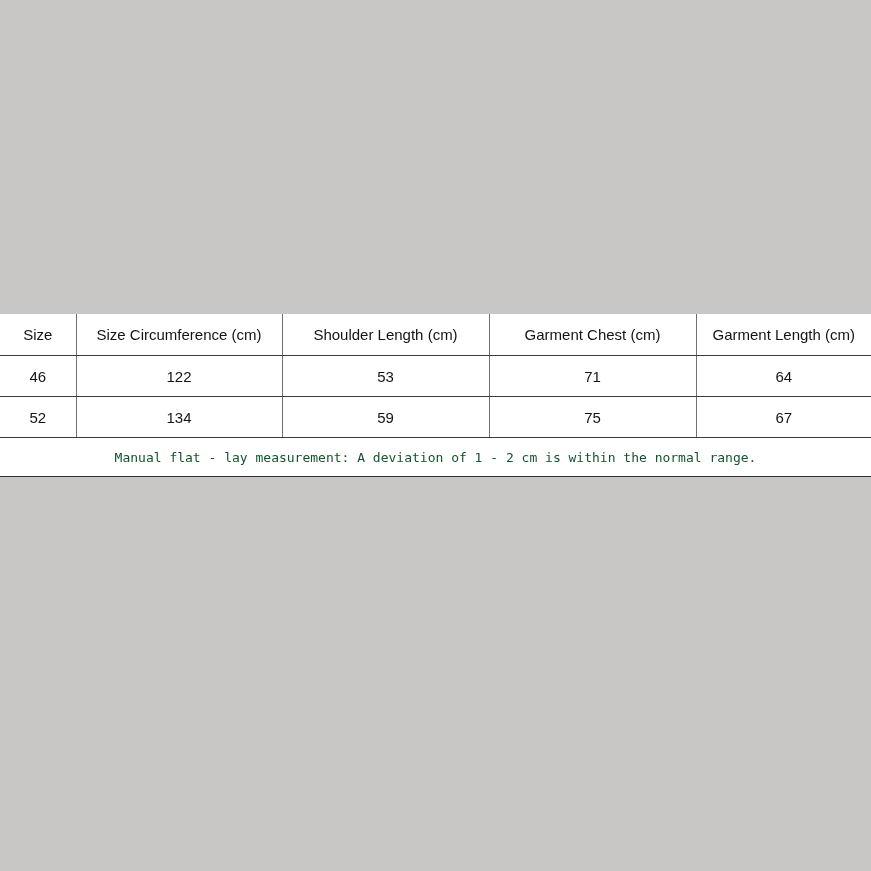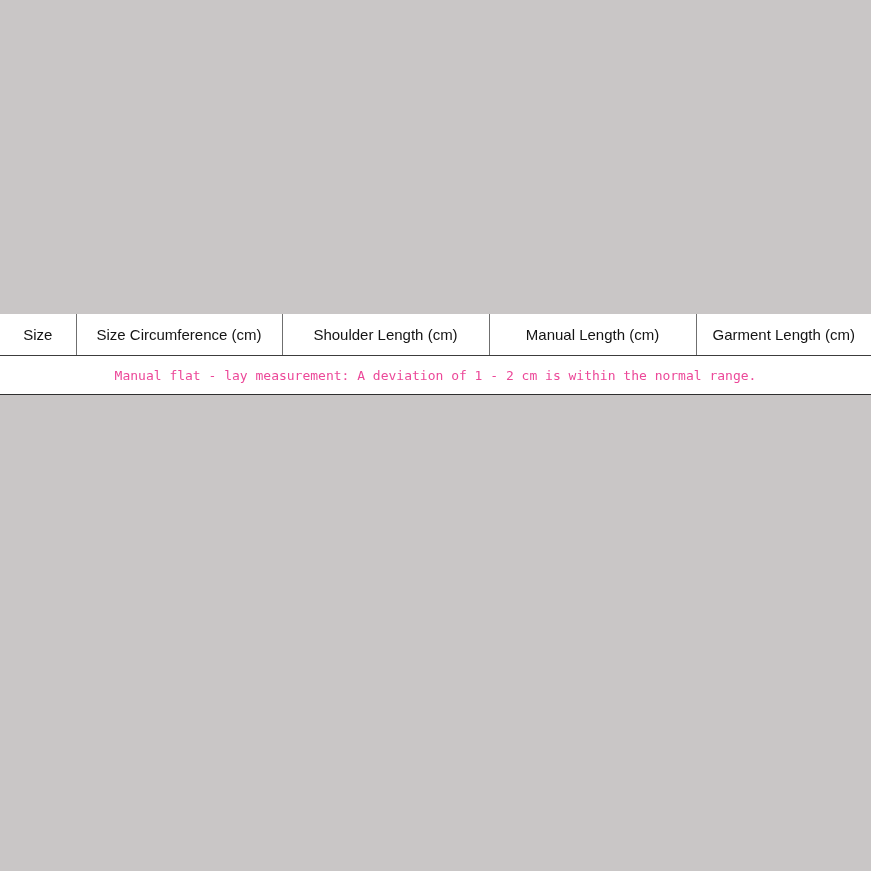--- a/index.html
+++ b/index.html
@@ -57,21 +57,21 @@
   .col-garment { width: 207px; }
   .col-sleeve { width: 175px; }
   .note-row {
     width: 871px;
     background: #ffffff;
     height: 39px;
     line-height: 39px;
     text-align: center;
     font-family: "DejaVu Sans Mono", monospace;
     font-size: 13px;
-    color: #ec4899;
+    color: #14532d;
     border-bottom: 1px solid #2f2f2f;
     box-sizing: border-box;
     letter-spacing: 0px;
   }
 </style>
 </head>
 <body>
 
 <div class="page">
 
@@ -83,22 +83,36 @@
         <col class="col-chest">
         <col class="col-shoulder">
         <col class="col-garment">
         <col class="col-sleeve">
       </colgroup>
       <tbody>
         <tr class="header-row">
           <td>Size</td>
           <td>Size Circumference (cm)</td>
           <td>Shoulder Length (cm)</td>
-          <td>Manual Length (cm)</td>
+          <td>Garment Chest (cm)</td>
           <td>Garment Length (cm)</td>
+        </tr>
+        <tr>
+          <td>46</td>
+          <td>122</td>
+          <td>53</td>
+          <td>71</td>
+          <td>64</td>
+        </tr>
+        <tr>
+          <td>52</td>
+          <td>134</td>
+          <td>59</td>
+          <td>75</td>
+          <td>67</td>
         </tr>
       </tbody>
     </table>
 
     <div class="note-row">Manual flat - lay measurement: A deviation of 1 - 2 cm is within the normal range.</div>
 
   </div>
 
 </div>
 

